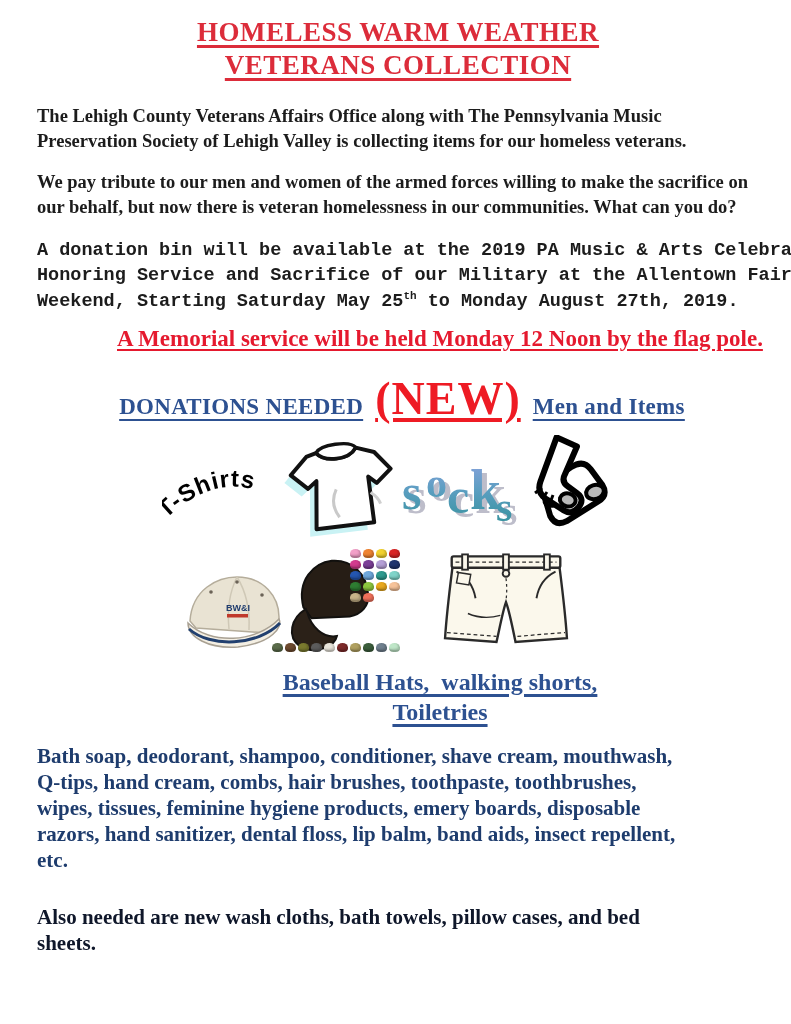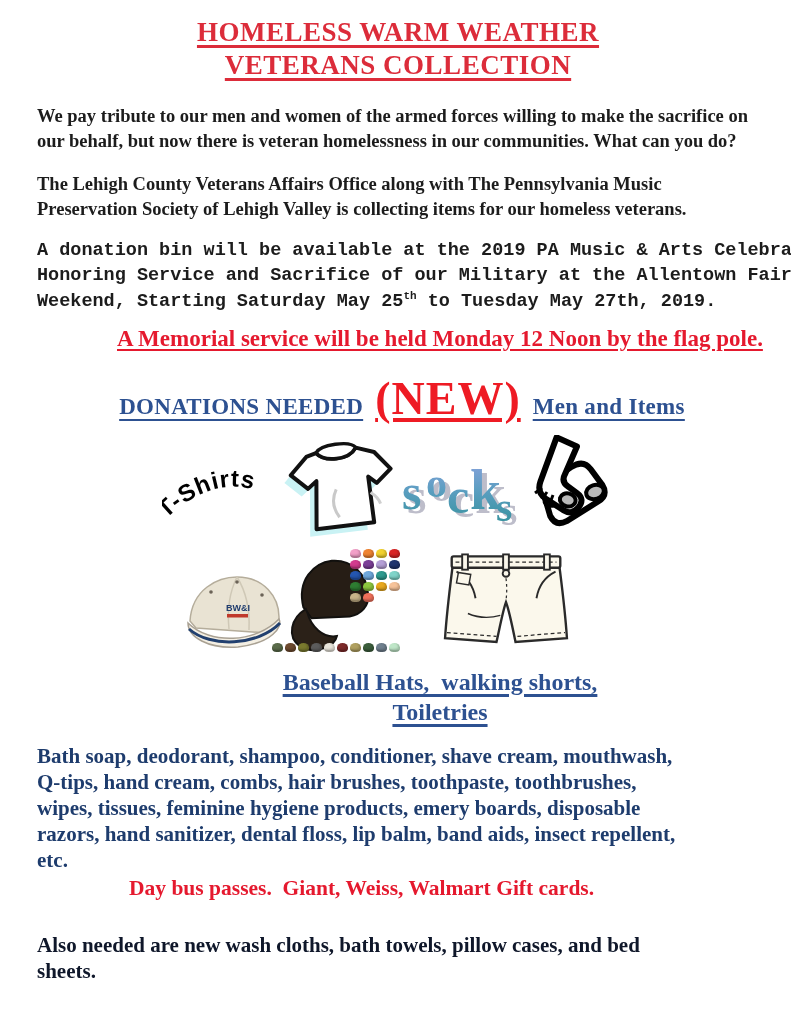--- a/index.html
+++ b/index.html
@@ -62,29 +62,29 @@
 </head>
 <body>
 
 <div class="page">
 
   <h1 class="title">
     <span>HOMELESS WARM WEATHER</span><br>
     <span>VETERANS COLLECTION</span>
   </h1>
 
+  <p class="para-black collecting pre">The Lehigh County Veterans Affairs Office along with The Pennsylvania Music
+Preservation Society of Lehigh Valley is collecting items for our homeless veterans.</p>
+
   <p class="para-black intro pre">We pay tribute to our men and women of the armed forces willing to make the sacrifice on
 our behalf, but now there is veteran homelessness in our communities. What can you do?</p>
 
-  <p class="para-black collecting pre">The Lehigh County Veterans Affairs Office along with The Pennsylvania Music
-Preservation Society of Lehigh Valley is collecting items for our homeless veterans.</p>
-
   <p class="para-black donation pre"><span>A donation bin will be available at the 2019 PA Music &amp; Arts Celebration along with
 Honoring Service and Sacrifice of our Military at the Allentown Fairgrounds on Memorial
-Weekend, Starting Saturday May 25</span><sup class="sup">th</sup><span> to Tuesday May 27th, 2019.</span></p>
+Weekend, Starting Saturday May 25</span><sup class="sup">th</sup><span> to Monday August 27th, 2019.</span></p>
 
   <div class="memorial pre">A Memorial service will be held Monday 12 Noon by the flag pole.</div>
 
   <div class="donations-heading">
     <span class="blue-part">DONATIONS NEEDED</span>
     <span class="new-part">(NEW)</span>
     <span class="blue-part">Men and Items</span>
   </div>
 
   <div class="clip-row1">
@@ -231,19 +231,18 @@
     <div class="pre">Baseball Hats,  walking shorts,</div><br>
     <div>Toiletries</div>
   </div>
 
   <p class="toiletries pre">Bath soap, deodorant, shampoo, conditioner, shave cream, mouthwash,
 Q-tips, hand cream, combs, hair brushes, toothpaste, toothbrushes,
 wipes, tissues, feminine hygiene products, emery boards, disposable
 razors, hand sanitizer, dental floss, lip balm, band aids, insect repellent,
 etc.</p>
 
-  <div class="gift-cards pre">Day bus passes.  Giant, Weiss, Walmart Gift cards.</div>
 
   <p class="also-needed pre">Also needed are new wash cloths, bath towels, pillow cases, and bed
 sheets.</p>
 
 
 </div>
 
 </body></html>

